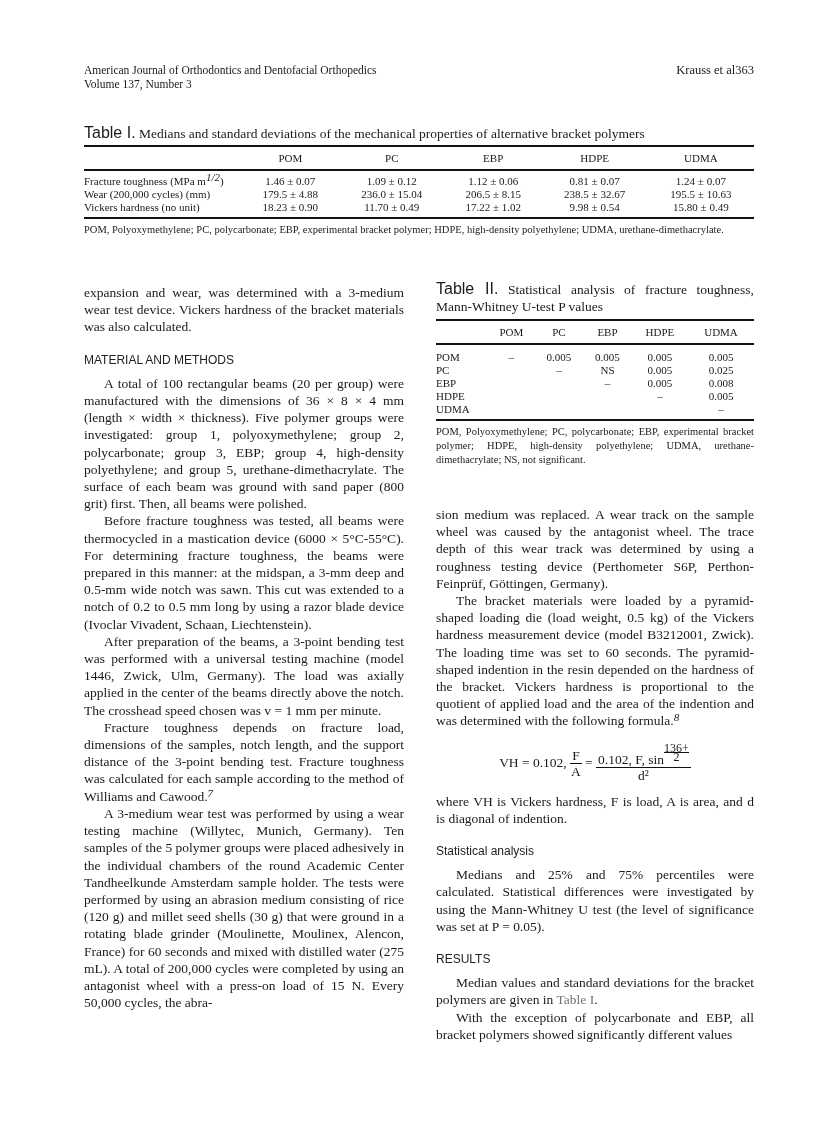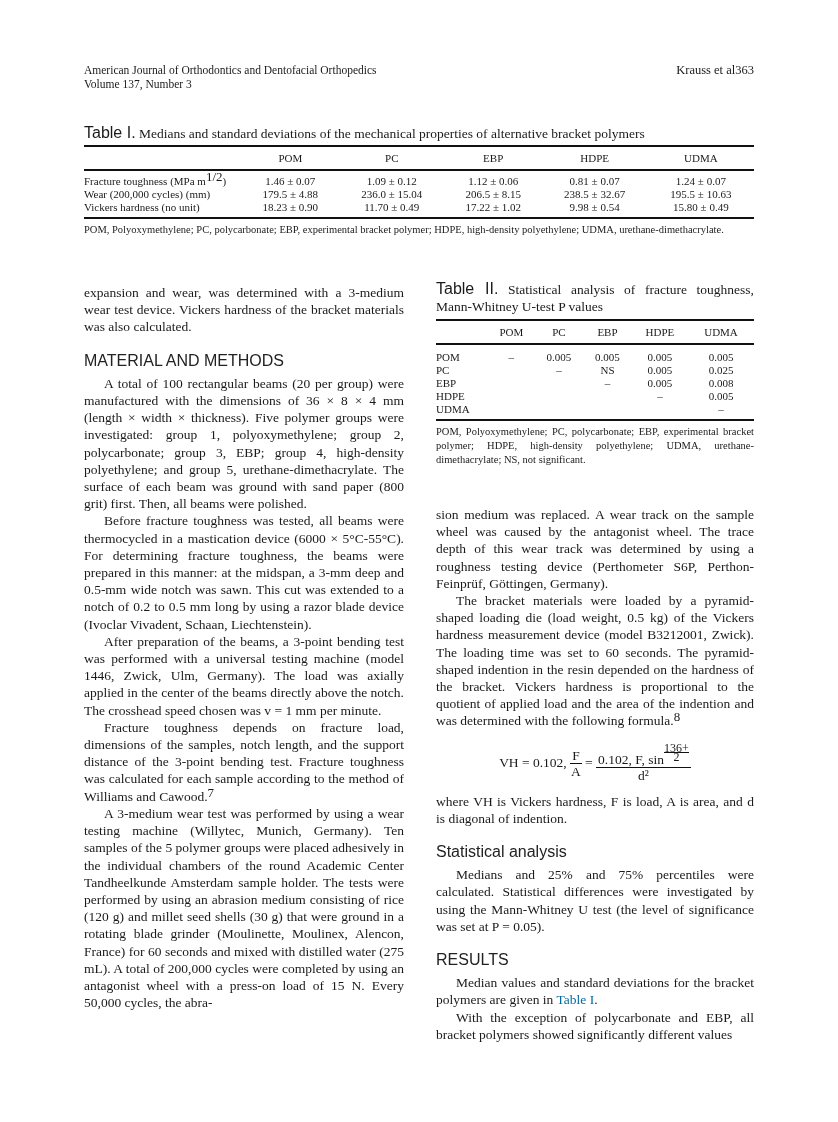--- a/index.html
+++ b/index.html
@@ -11,29 +11,29 @@
 
   .t1 { position: absolute; top: 124px; left: 84px; width: 670px; }
   .caption { font-size: 13.5px; line-height: 17px; }
   .caption .lbl { font-family: "Liberation Sans", "DejaVu Sans", sans-serif; font-size: 16px; }
   .rule2 { border-top: 2px solid #111; }
   table { border-collapse: collapse; width: 100%; }
   .t1 table th { font-weight: normal; font-size: 11px; text-align: center; height: 22px; padding: 0; }
   .t1 table td { font-size: 11px; text-align: center; height: 13px; line-height: 13px; padding: 0; }
   .t1 table td.rl { text-align: left; }
   .t1 .foot { font-size: 10.5px; line-height: 14px; margin-top: 4px; }
-  sup { font-size: 13px; vertical-align: 4px; line-height: 0; }
+  sup { font-size: 11px; vertical-align: 4px; line-height: 0; font-style: italic; }
 
   .col { position: absolute; font-size: 13.5px; line-height: 17.2px; text-align: justify; margin-top: 12px; }
   .colL { left: 84px; top: 272px; width: 320px; }
   .colR { left: 436px; top: 494px; width: 318px; }
   .col p { margin: 0; text-indent: 0; }
   .col p.ind { text-indent: 20px; }
-  .sect { font-family: "Liberation Sans", "DejaVu Sans", sans-serif; font-size: 16px; text-align: left; margin: 16px 0 6px 0; color: #222; }
-  .link { color: #0369a1; }
+  .sect { font-family: "Liberation Sans", "DejaVu Sans", sans-serif; font-size: 12px; text-align: left; margin: 16px 0 6px 0; color: #222; }
+  .link { color: #737373; }
 
   .t2 { position: absolute; top: 280px; left: 436px; width: 318px; }
   .t2 .caption { text-align: justify; }
   .t2 table th { font-weight: normal; font-size: 11px; text-align: center; height: 22px; padding: 0; }
   .t2 table td { font-size: 11px; text-align: center; height: 13px; line-height: 13px; padding: 0; }
   .t2 table td.rl { text-align: left; }
   .t2 .foot { font-size: 10.5px; line-height: 14px; margin-top: 4px; text-align: justify; }
 
   .formula { text-align: center; margin: 14px 0 10px 0; font-size: 13.5px; }
   .frac { display: inline-block; vertical-align: middle; text-align: center; }

